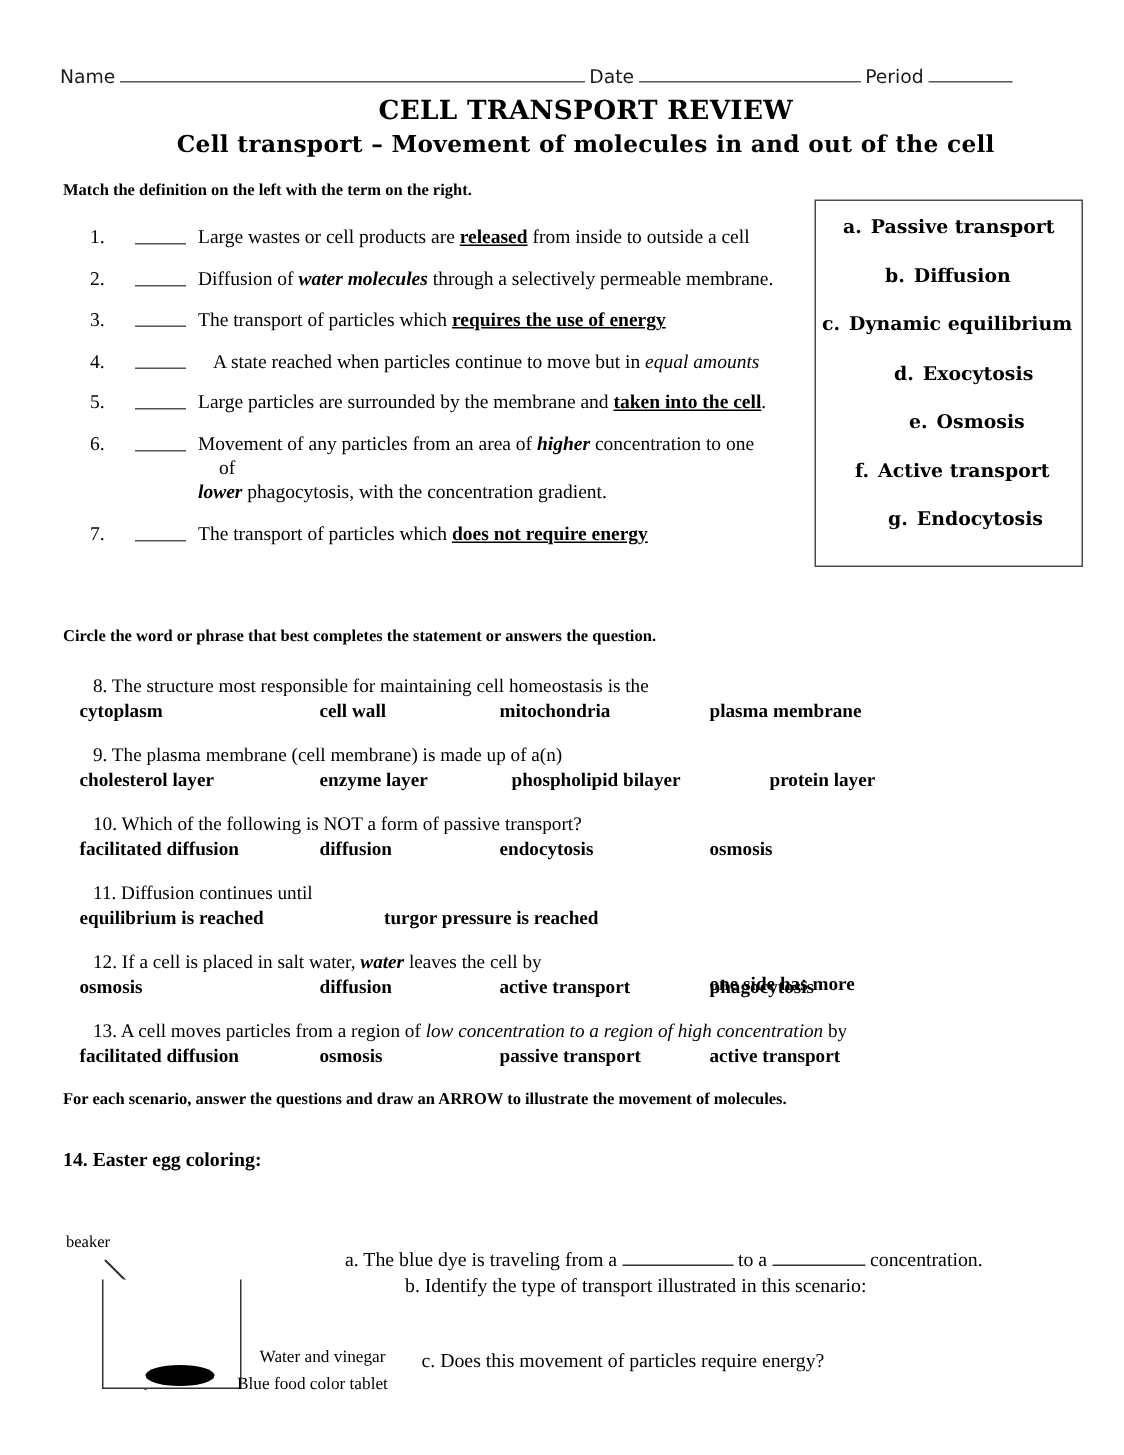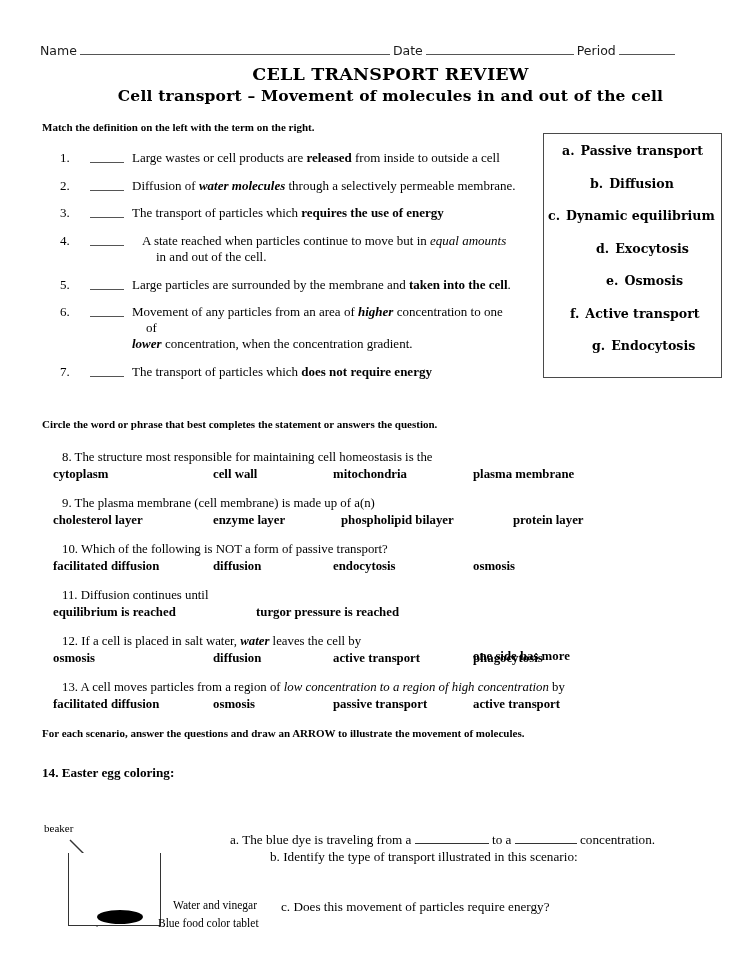--- a/index.html
+++ b/index.html
@@ -90,21 +90,21 @@
   }
   .mblank {
     flex: 0 0 auto;
     display: inline-block;
     border-bottom: 1.1px solid #555;
     width: 34px;
     height: 12px;
     margin-right: 8px;
   }
   .mtext { flex: 1 1 auto; line-height: 1.24; }
-  .mtext b  { font-weight: bold; }
+  .mtext b  { font-weight: bold; text-decoration: underline; }
   .mtext i  { font-style: italic; }
   .mtext .bi { font-weight: bold; font-style: italic; }
   .mcont { display: block; padding-left: 14px; }
   .mitem.indent .mtext { padding-left: 10px; }
 
   
   .ansbox {
     position: absolute;
     left: 543px;
     top: 133px;
@@ -255,31 +255,31 @@
         <span class="mtext"><span>Diffusion of </span><span class="bi">water molecules</span><span> through a selectively permeable membrane.</span></span>
       </div>
       <div class="mitem">
         <span class="mnum">3.</span>
         <span class="mblank"></span>
         <span class="mtext"><span>The transport of particles which </span><b>requires the use of energy</b></span>
       </div>
       <div class="mitem indent">
         <span class="mnum">4.</span>
         <span class="mblank"></span>
-        <span class="mtext"><span>A state reached when particles continue to move but in </span><i>equal amounts</i><span class="mcont">in and out of the cell.</span></span>
+        <span class="mtext"><span>A state reached when particles continue to move but in </span><i>equal amounts</i></span>
       </div>
       <div class="mitem">
         <span class="mnum">5.</span>
         <span class="mblank"></span>
         <span class="mtext"><span>Large particles are surrounded by the membrane and </span><b>taken into the cell</b><span>.</span></span>
       </div>
       <div class="mitem">
         <span class="mnum">6.</span>
         <span class="mblank"></span>
-        <span class="mtext"><span>Movement of any particles from an area of </span><span class="bi">higher</span><span> concentration to one</span><span class="mcont">of </span><span class="bi">lower</span><span> concentration, when the concentration gradient.</span></span>
+        <span class="mtext"><span>Movement of any particles from an area of </span><span class="bi">higher</span><span> concentration to one</span><span class="mcont">of </span><span class="bi">lower</span><span> phagocytosis, with the concentration gradient.</span></span>
       </div>
       <div class="mitem">
         <span class="mnum">7.</span>
         <span class="mblank"></span>
         <span class="mtext"><span>The transport of particles which </span><b>does not require energy</b></span>
       </div>
     </div>
 
   <div class="ansbox" id="answer-box">
       <div class="ansrow a-a"><span class="let">a.</span><span>Passive transport</span></div>

